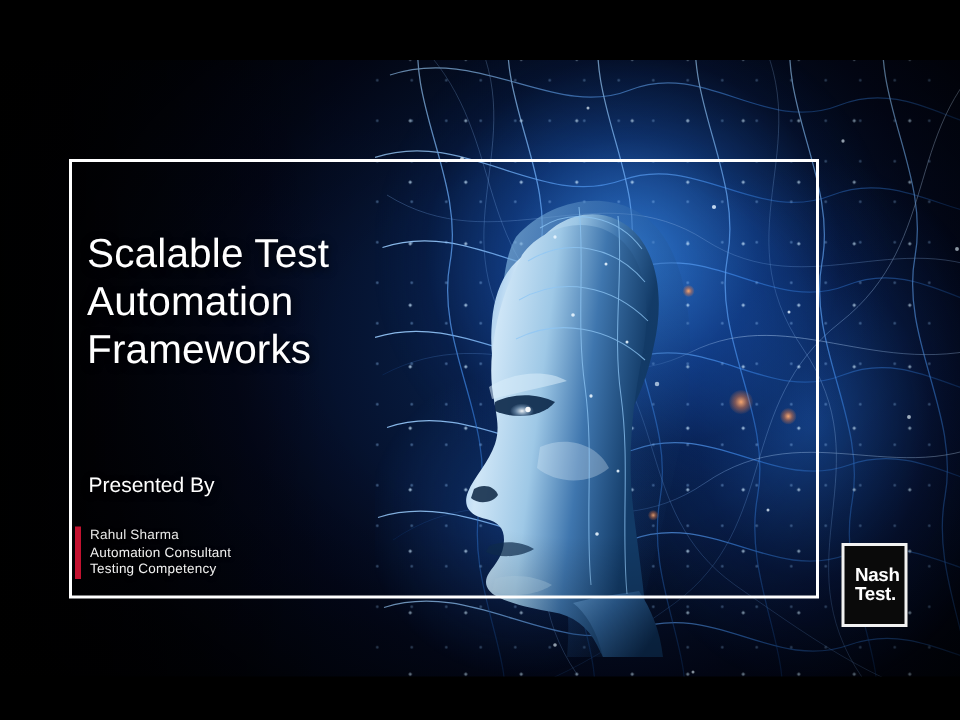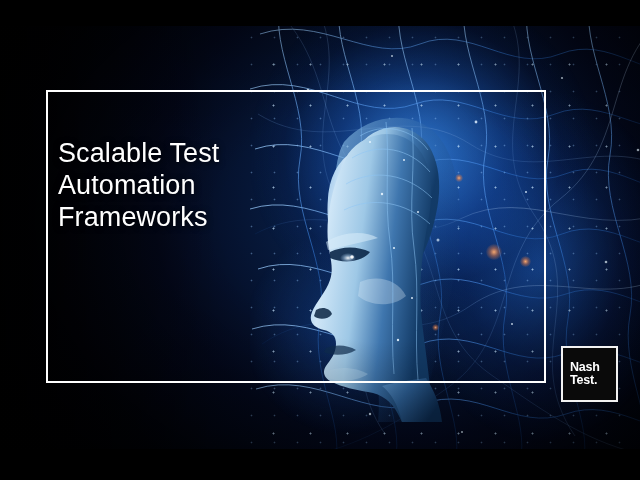--- a/index.html
+++ b/index.html
@@ -18,21 +18,21 @@
     position: relative;
     width: 640px;
     height: 480px;
     background: #000000;
   }
 
   
   #slide {
     position: absolute;
     left: 0;
-    top: 24px;
+    top: 40px;
     width: 640px;
     height: 425px;
     overflow: hidden;
     background: #0c4a6e;
   }
 
   
   .bg-base {
     position: absolute;
     inset: 0;
@@ -174,21 +174,21 @@
   }
   .presenter-lines span.name {
     color: #e8e8e8;
   }
 
   
   .logo-box {
     position: absolute;
     left: 561px;
     top: 322px;
-    width: 57px;
+    width: 44px;
     height: 56px;
     border: 2px solid #f2f2f2;
     background: #0a0a0a;
     box-sizing: border-box;
     display: flex;
     flex-direction: column;
     justify-content: center;
     padding-left: 7px;
   }
   .logo-box span {
@@ -374,21 +374,30 @@
     </div>
 
     <div class="vignette"></div>
 
     <div class="frame"></div>
 
     <div class="title">Scalable Test
 Automation
 Frameworks</div>
 
-
+    <div class="presented-by">Presented By</div>
+
+    <div class="presenter-block">
+      <div class="red-bar"></div>
+      <div class="presenter-lines">
+        <span class="name">Rahul Sharma</span>
+        <span>Automation Consultant</span>
+        <span>Testing Competency</span>
+      </div>
+    </div>
 
     <div class="logo-box">
       <span>Nash</span>
       <span>Test.</span>
     </div>
 
   </div>
 
   <div class="letterbox top"></div>
   <div class="letterbox bottom"></div>

